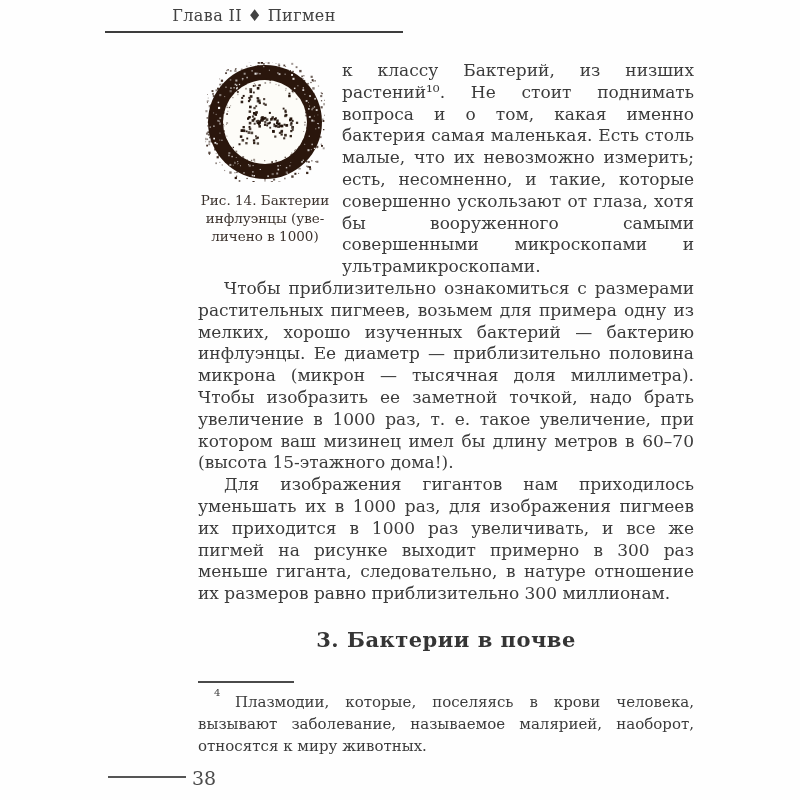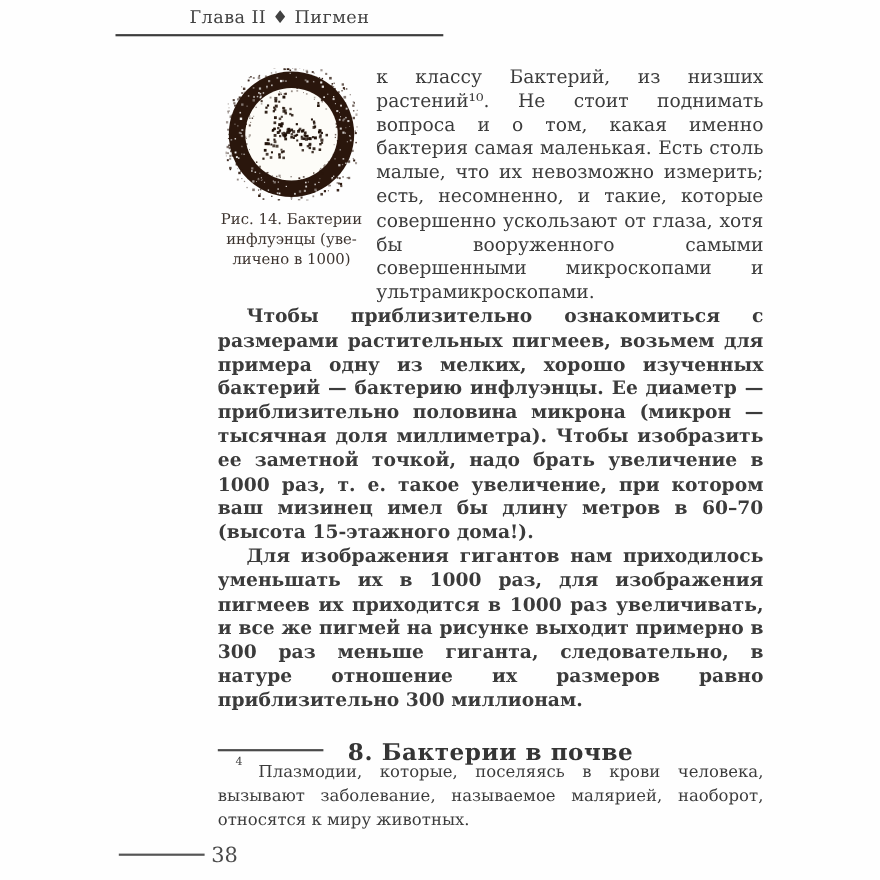--- a/index.html
+++ b/index.html
@@ -66,21 +66,21 @@
   .figure-caption {
     margin-top: 9px;
     font-size: 13.5px;
     line-height: 18px;
     text-align: center;
     white-space: pre-line;
     color: #3c332e;
   }
   .opening-par { flex: 1 1 auto; }
 
-  .par { text-indent: 26px; font-weight: bold; }
+  .par { text-indent: 26px; }
 
   .section-heading {
     text-align: center;
     text-indent: 0;
     font-weight: bold;
     font-size: 21px;
     letter-spacing: 0.5px;
     color: #353535;
     margin: 24px 0 16px 0 !important;
   }
@@ -635,21 +635,21 @@
 инфлуэнцы (уве-
 личено в 1000)</div>
       </div>
       <p class="opening-par">к классу Бактерий, из низших растений¹⁰. Не стоит поднимать вопроса и о том, какая именно бактерия самая маленькая. Есть столь малые, что их невозможно измерить; есть, несомненно, и такие, которые совершенно ускользают от глаза, хотя бы вооруженного самыми совершенными микроскопами и ультрамикроскопами.</p>
     </div>
 
     <p class="par">Чтобы приблизительно ознакомиться с размерами растительных пигмеев, возьмем для примера одну из мелких, хорошо изученных бактерий — бактерию инфлуэнцы. Ее диаметр — приблизительно половина микрона (микрон — тысячная доля миллиметра). Чтобы изобразить ее заметной точкой, надо брать увеличение в 1000 раз, т. е. такое увеличение, при котором ваш мизинец имел бы длину метров в 60–70 (высота 15-этажного дома!).</p>
 
     <p class="par">Для изображения гигантов нам приходилось уменьшать их в 1000 раз, для изображения пигмеев их приходится в 1000 раз увеличивать, и все же пигмей на рисунке выходит примерно в 300 раз меньше гиганта, следовательно, в натуре отношение их размеров равно приблизительно 300 миллионам.</p>
 
-    <p class="section-heading">8. Бактерии в почве</p>
+    <p class="section-heading">3. Бактерии в почве</p>
 
   </div>
 
   <div class="footnote-area">
     <div class="footnote-rule"></div>
     <p><sup class="footnote-marker">4</sup><span>Плазмодии, которые, поселяясь в крови человека, вызывают заболевание, называемое малярией, наоборот, относятся к миру животных.</span></p>
   </div>
 
   <div class="footer-rule"></div>
   <div class="page-number">38</div>

